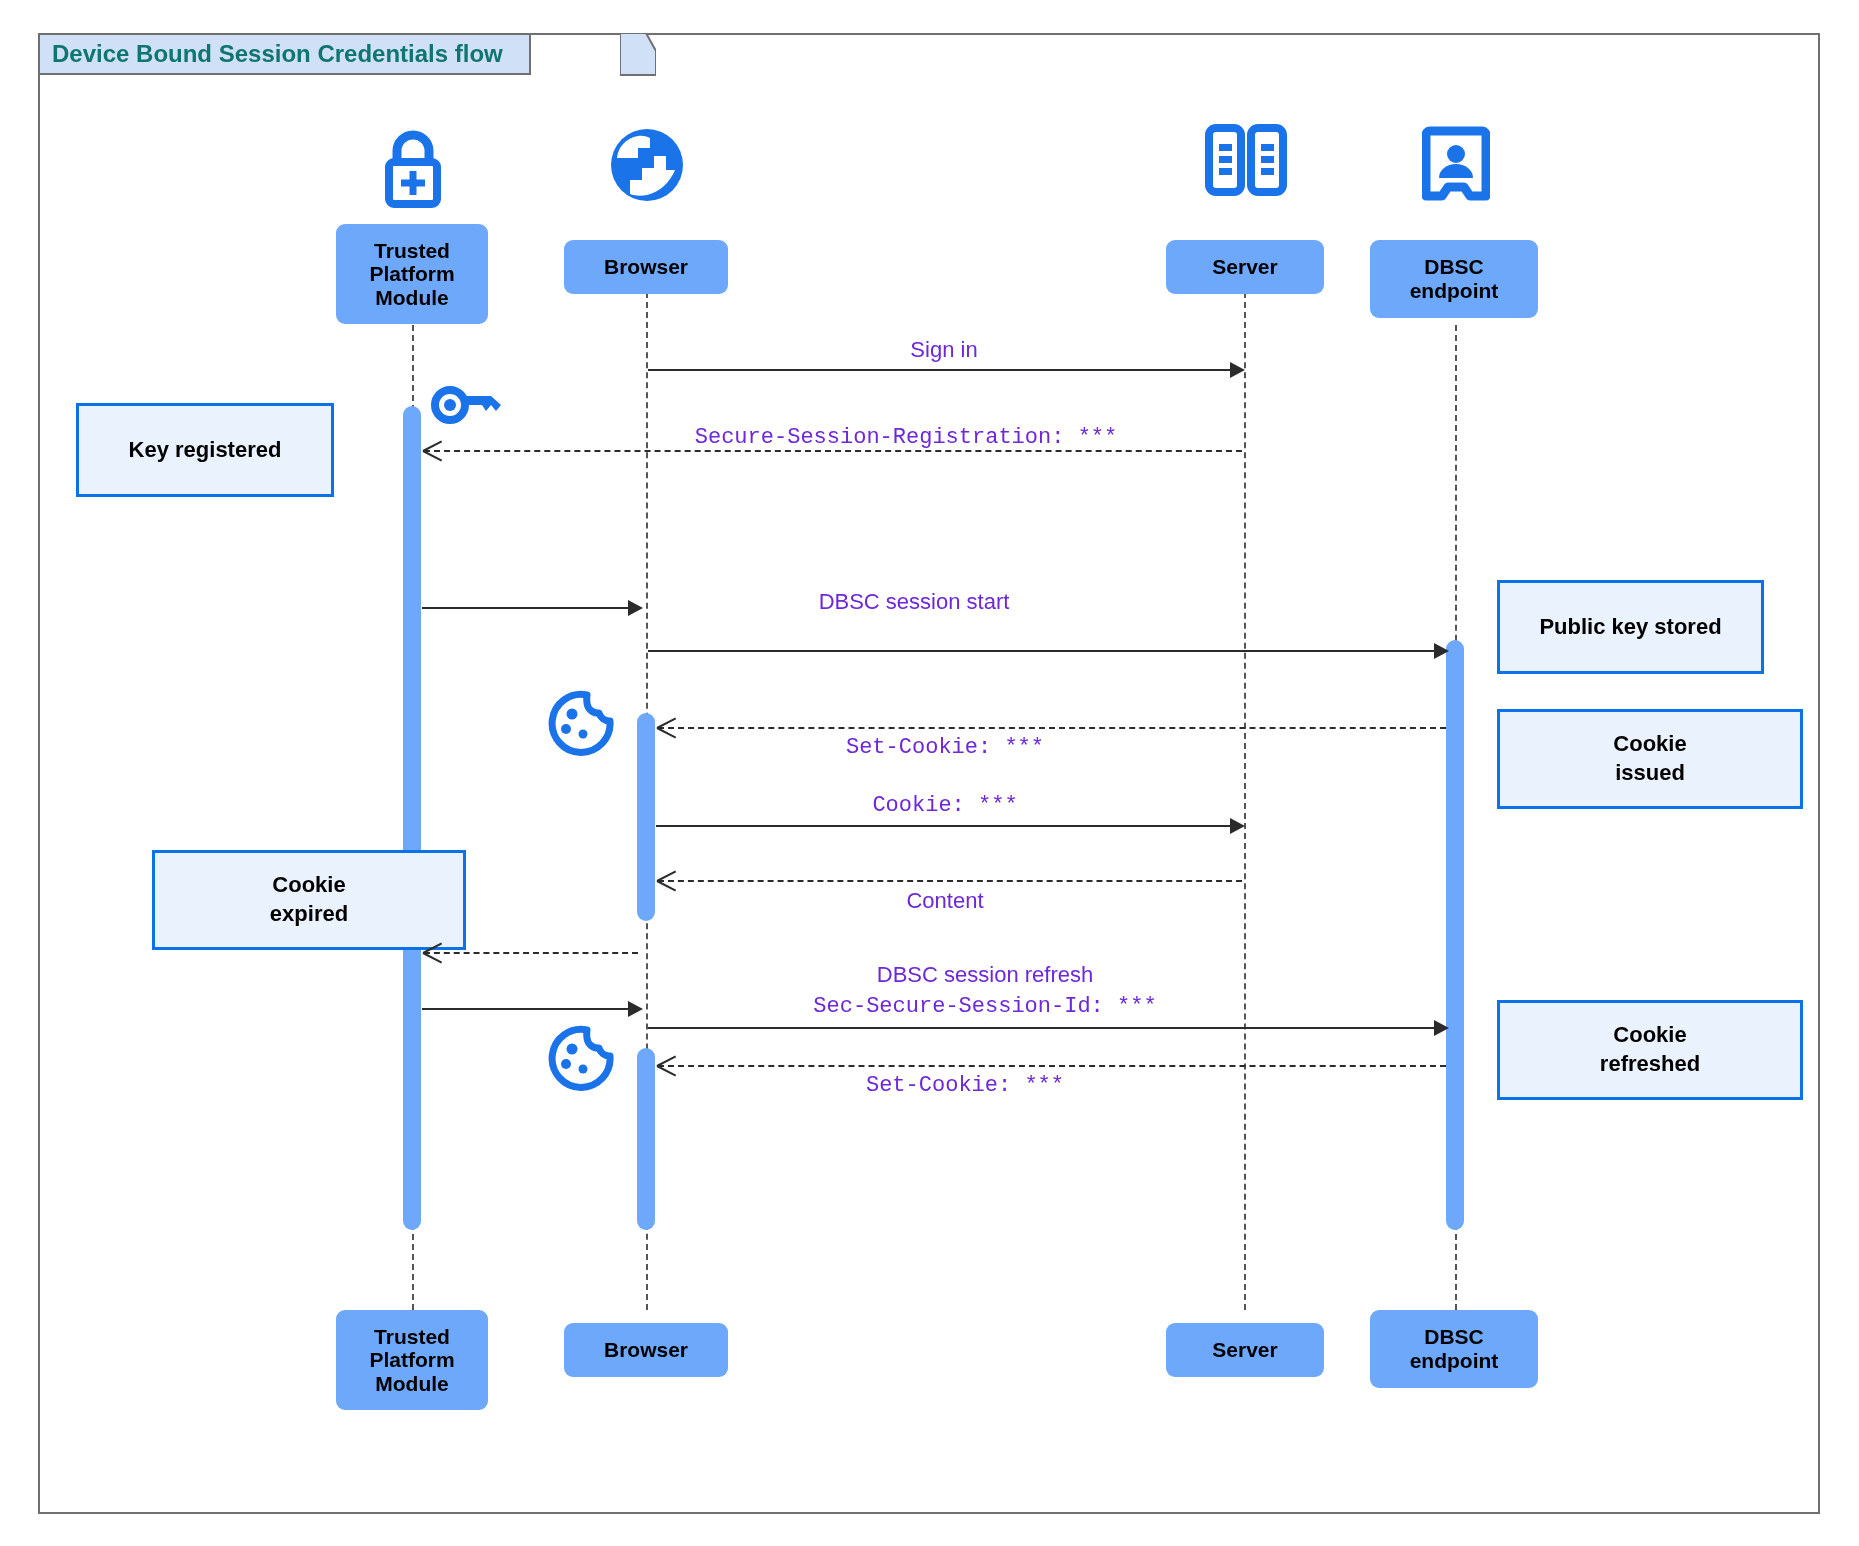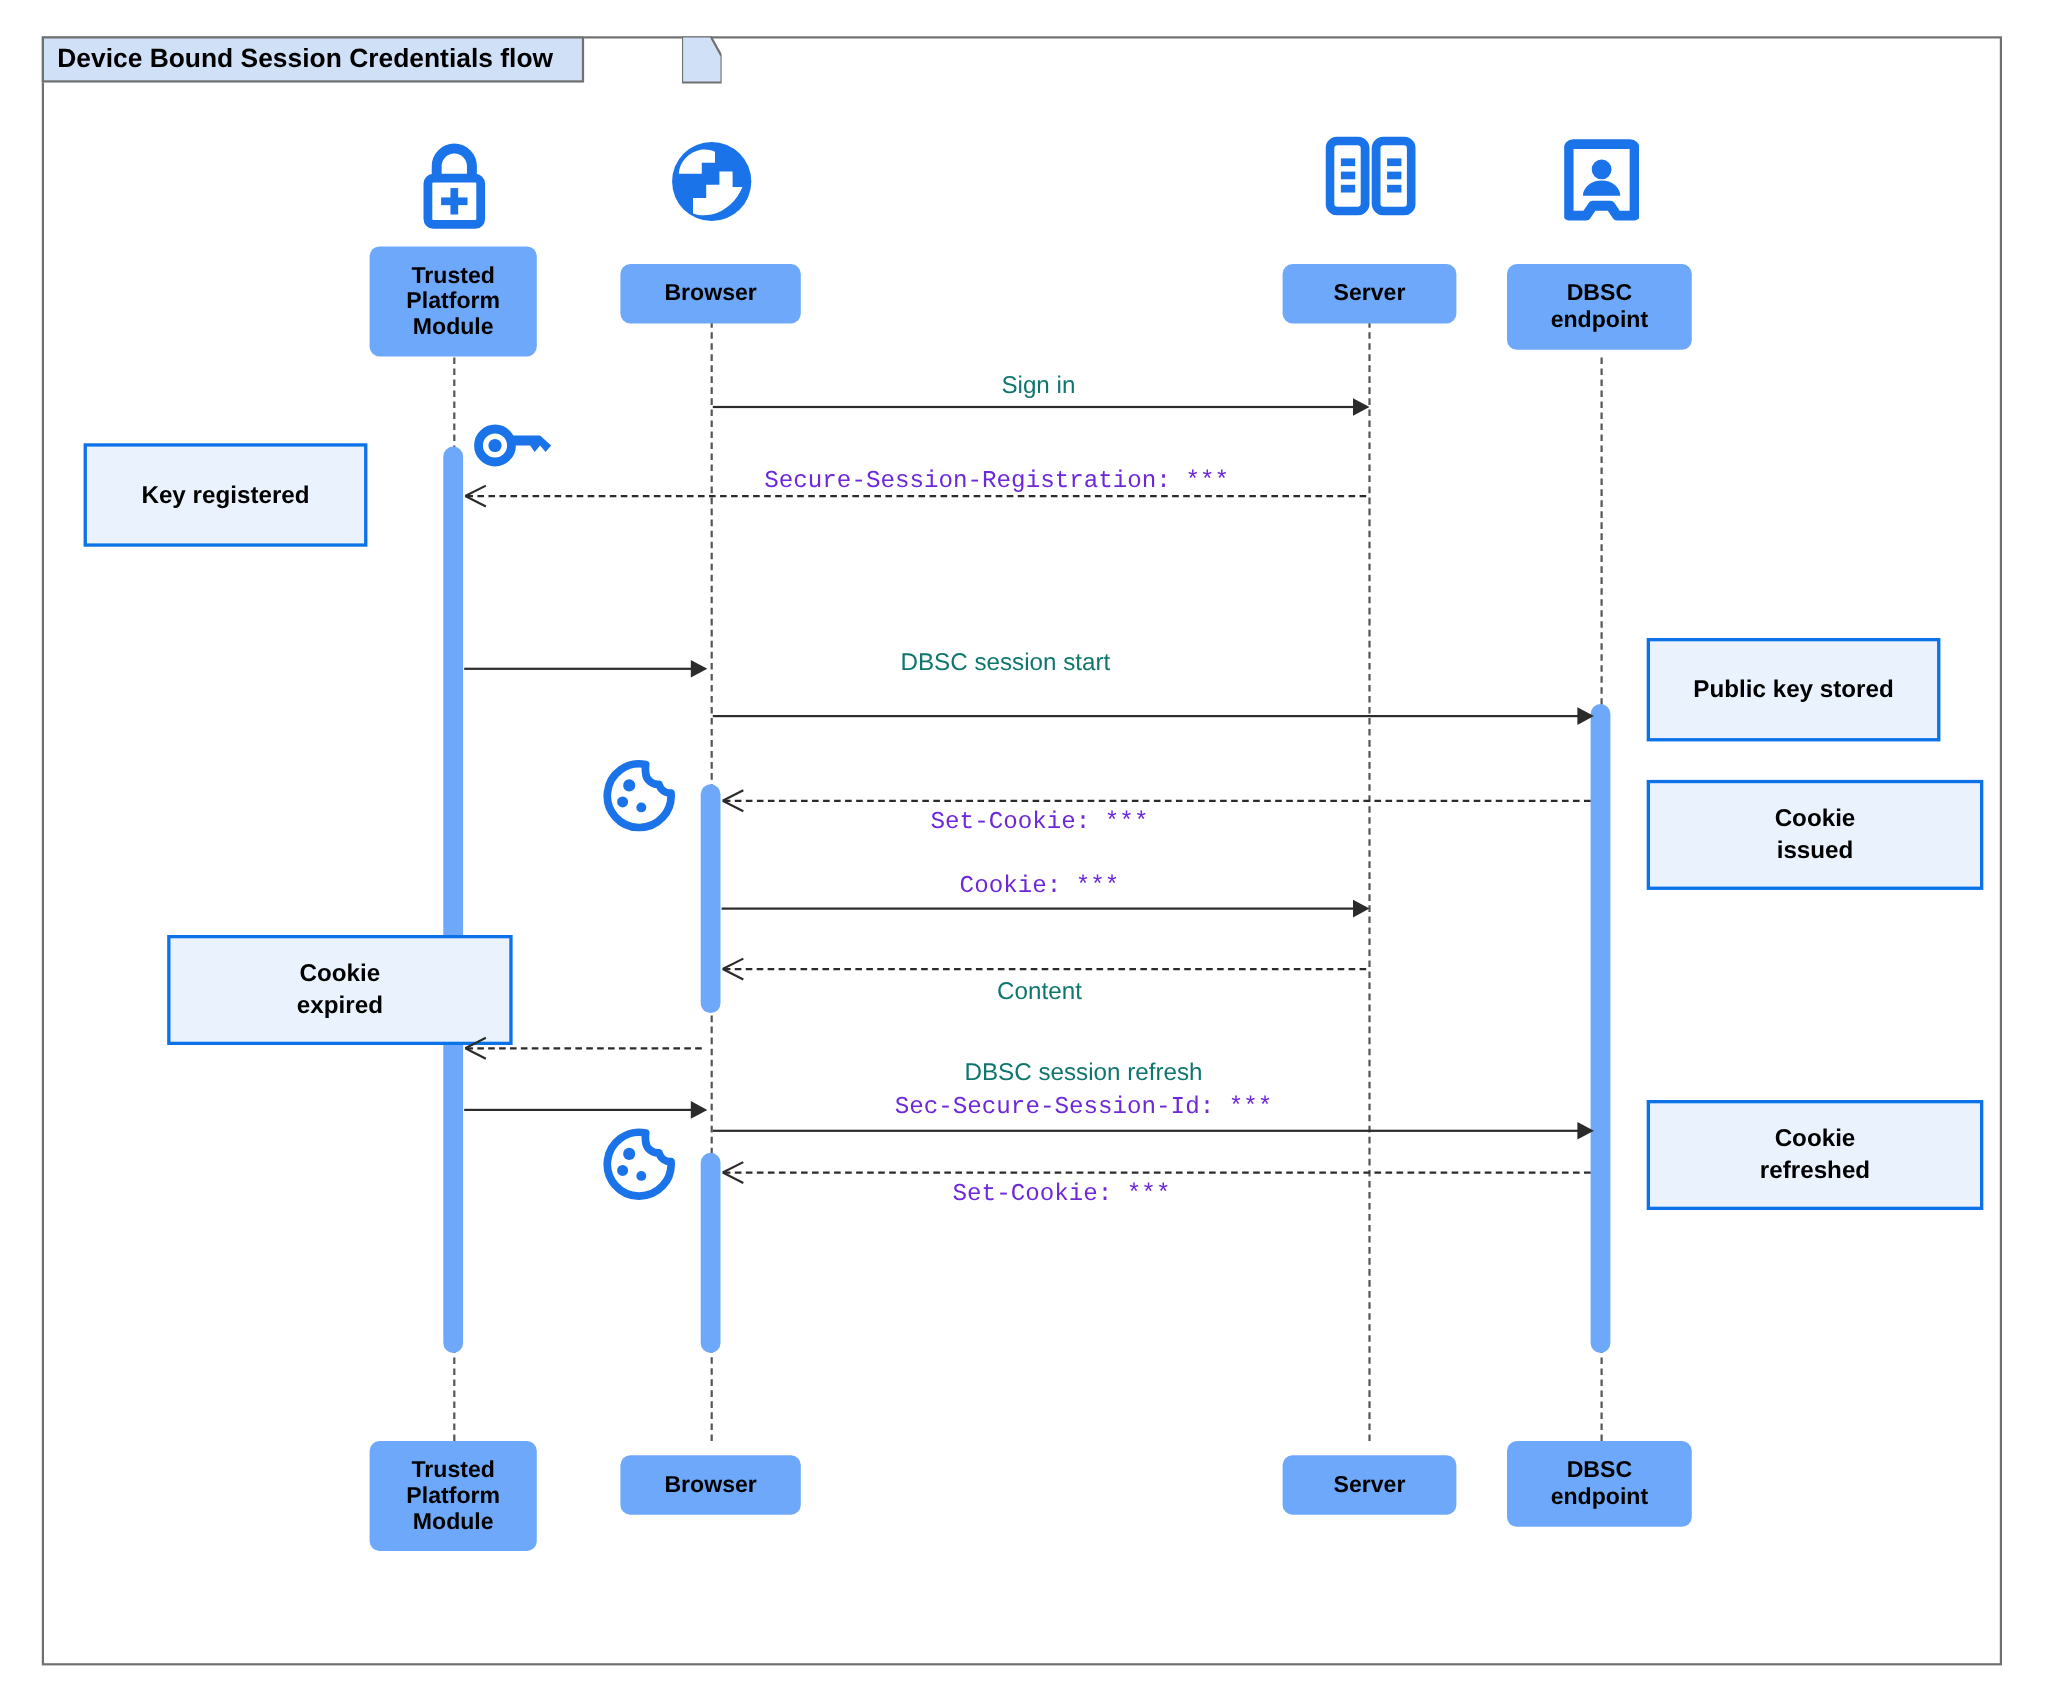--- a/index.html
+++ b/index.html
@@ -5,21 +5,21 @@
   html,body{margin:0;padding:0;background:#ffffff;}
   body{font-family:"Liberation Sans", sans-serif;}
   #canvas{position:relative;width:1859px;height:1546px;background:#ffffff;overflow:hidden;}
 
   
   .frame{position:absolute;left:38px;top:33px;width:1782px;height:1481px;
          border:2px solid #707070;background:transparent;box-sizing:border-box;}
   .frame-title{position:absolute;left:38px;top:33px;height:42px;
          background:#CFE0F7;border:2px solid #707070;box-sizing:border-box;
          display:flex;align-items:center;padding:0 26px 0 12px;
-         font-weight:bold;font-size:24px;color:#000000;white-space:nowrap;}
+         font-weight:bold;font-size:24px;color:#0f766e;white-space:nowrap;}
 
   
   .lifeline{position:absolute;width:0;border-left:2px dashed #555;}
 
   
   .plabel{position:absolute;background:#6EA8FB;border-radius:9px;
           display:flex;align-items:center;justify-content:center;
           text-align:center;font-weight:bold;font-size:21px;color:#000;
           line-height:1.12;padding:4px 12px;box-sizing:border-box;}
 
@@ -42,21 +42,21 @@
   .arrowhead-open::before,.arrowhead-open::after{content:"";position:absolute;
         left:0;top:10px;width:21px;height:0;border-top:2px solid #2b2b2b;
         transform-origin:0 50%;}
   .arrowhead-open::before{transform:rotate(-27deg);}
   .arrowhead-open::after{transform:rotate(27deg);}
 
   .msglabel{position:absolute;font-size:22px;color:#333;white-space:nowrap;
         text-align:center;}
   .msglabel.mono{font-family:"Liberation Mono", monospace;font-size:22px;
         letter-spacing:0px;color:#6d28d9;}
-  .msglabel.sans{font-family:"Liberation Sans", sans-serif;color:#0f766e;}
+  .msglabel.sans{font-family:"Liberation Sans", sans-serif;color:#6d28d9;}
 
   .icon{position:absolute;}
 </style>
 </head>
 <body>
 
 <div id="canvas">
 
   <div class="frame"></div>
   <div class="frame-title" id="frameTitle">

